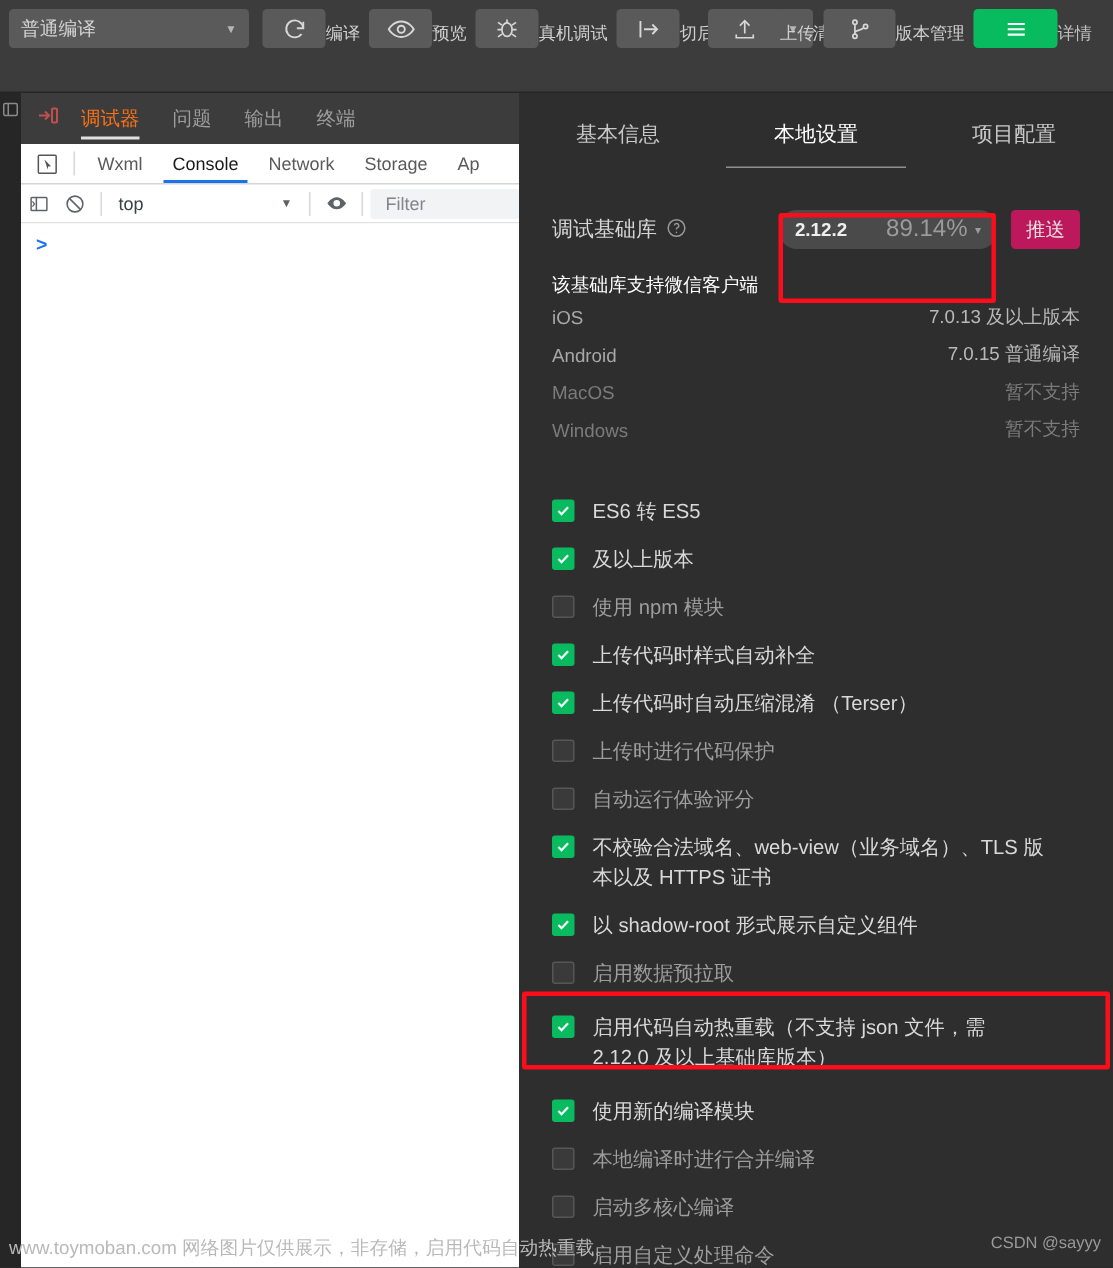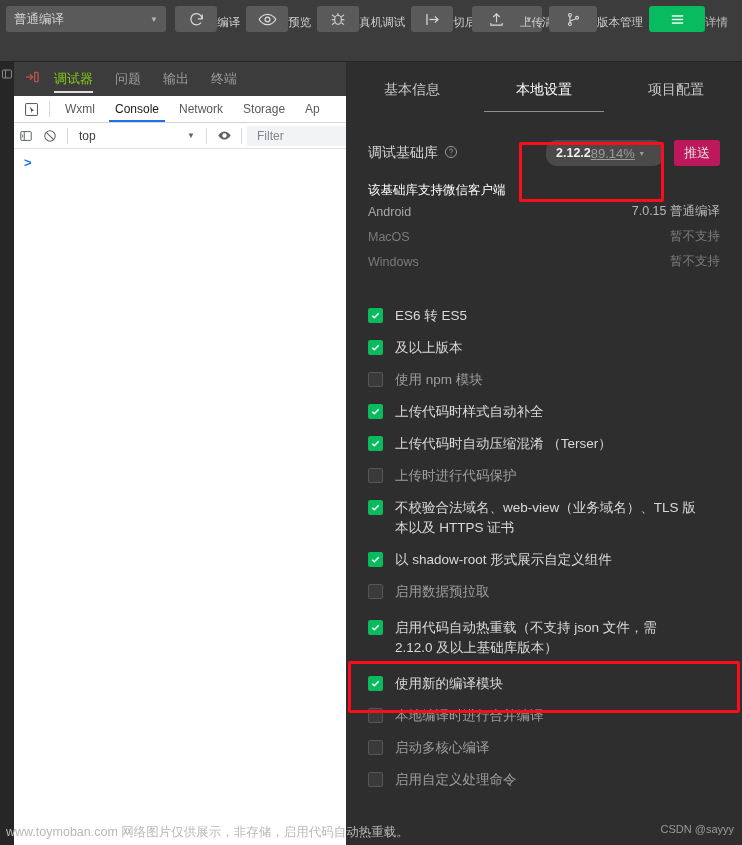--- a/index.html
+++ b/index.html
@@ -37,21 +37,21 @@
   
   .devpane { position: absolute; left: 0; top: 62px; width: 346px; height: 783px; background: #2e2e2e; }
   .strip { position: absolute; left: 0; top: 0; width: 14px; height: 783px; background: #262626; }
   .strip-ico { position: absolute; left: 1px; top: 4px; color: #8a8a8a; }
 
   .simtabs { position: absolute; left: 14px; top: 0; width: 332px; height: 34px; background: #3c3c3c; }
   .simtabs-inner { display: flex; align-items: center; height: 34px; padding-left: 10px; }
   .sim-ico { color: #c0504d; margin-right: 14px; }
   .sim-tab { font-size: 13px; color: #9d9d9d; margin-right: 22px; position: relative; height: 34px;
              display: flex; align-items: center; }
-  .sim-tab.active { color: #84cc16; text-align: center; }
+  .sim-tab.active { color: #f97316; text-align: center; }
   .sim-tab.active::after {
     content: ""; position: absolute; left: 0; right: 0; bottom: 3px; height: 2px; background: #e0e0e0;
   }
 
   .inspector { position: absolute; left: 14px; top: 34px; width: 332px; height: 749px; background: #ffffff; }
   .insp-tabs { height: 27px; border-bottom: 1px solid #d6d6d6; display: flex; align-items: center; padding-left: 4px; }
   .cursor-btn { width: 26px; height: 22px; display: flex; align-items: center; justify-content: center; color:#555; }
   .vdiv { width: 1px; height: 16px; background: #d8d8d8; margin: 0 5px; }
   .itab { font-size: 12px; color: #5a5a5a; padding: 0 10px; height: 26px; display: flex; align-items: center; position: relative; }
   .itab.active { color: #1a1a1a; }
@@ -76,21 +76,21 @@
     bottom: 6px; width: 120px; height: 1px; background: #8f8f8f; }
 
   .sec { padding: 0 22px; }
   .lib-row { display: flex; align-items: center; height: 34px; margin-top: 18px; }
   .lib-label { font-size: 14px; color: #d6d6d6; display: flex; align-items: center; }
   .q-ico { margin-left: 6px; color: #9a9a9a; }
   .lib-right { margin-left: auto; display: flex; align-items: center; }
   .ver-sel { background: #4a4a4a; border-radius: 11px; height: 26px; display: flex; align-items: center;
              padding: 0 10px; min-width: 118px; }
   .ver-num { font-size: 12.5px; color: #efefef; font-weight: bold; }
-  .ver-pct { font-size: 13px; color: #9b9b9b; margin-left: 0; text-decoration: underline; }
+  .ver-pct { font-size: 16px; color: #9b9b9b; margin-left: 26px; }
   .ver-car { font-size: 8px; color: #9b9b9b; margin-left: 5px; }
   .push-btn { background: #be185d; border-radius: 3px; height: 26px; display:flex; align-items:center;
               padding: 0 10px; margin-left: 10px; font-size: 13px; color: #e2e2e2; }
 
   .note { font-size: 12.5px; color: #ffffff; margin-top: 12px; }
   .plat { display: flex; align-items: center; height: 25px; font-size: 12.5px; }
   .plat .n { color: #a8a8a8; }
   .plat .v { margin-left: auto; color: #b8b8b8; }
   .plat.dim .n, .plat.dim .v { color: #7b7b7b; }
 
@@ -354,20 +354,24 @@
             <span class="ver-pct">89.14%</span>
             <span class="ver-car">▾</span>
           </div>
           <div class="push-btn">推送</div>
         </div>
       </div>
 
       <div class="note">该基础库支持微信客户端</div>
 
       <div class="plat">
+        <span class="n">iOS</span>
+        <span class="v">7.0.13 及以上版本</span>
+      </div>
+      <div class="plat">
         <span class="n">Android</span>
         <span class="v">7.0.15 普通编译</span>
       </div>
       <div class="plat dim">
         <span class="n">MacOS</span>
         <span class="v">暂不支持</span>
       </div>
       <div class="plat dim">
         <span class="n">Windows</span>
         <span class="v">暂不支持</span>
@@ -414,20 +418,24 @@
               </svg>
           </span>
           <span class="opt-label">上传代码时自动压缩混淆 （Terser）</span>
         </div>
 
         <div class="opt off">
           <span class="cbx off"></span>
           <span class="opt-label">上传时进行代码保护</span>
         </div>
 
+        <div class="opt off">
+          <span class="cbx off"></span>
+          <span class="opt-label">自动运行体验评分</span>
+        </div>
 
         <div class="opt">
           <span class="cbx on">
             <svg width="11" height="11" viewBox="0 0 24 24" fill="none" stroke="#fff" stroke-width="3.2">
                 <path d="M5 12.5l4.5 4.5L19 7"></path>
               </svg>
           </span>
           <span class="opt-label" style="max-width:310px;">不校验合法域名、web-view（业务域名）、TLS 版本以及 HTTPS 证书</span>
         </div>
 

